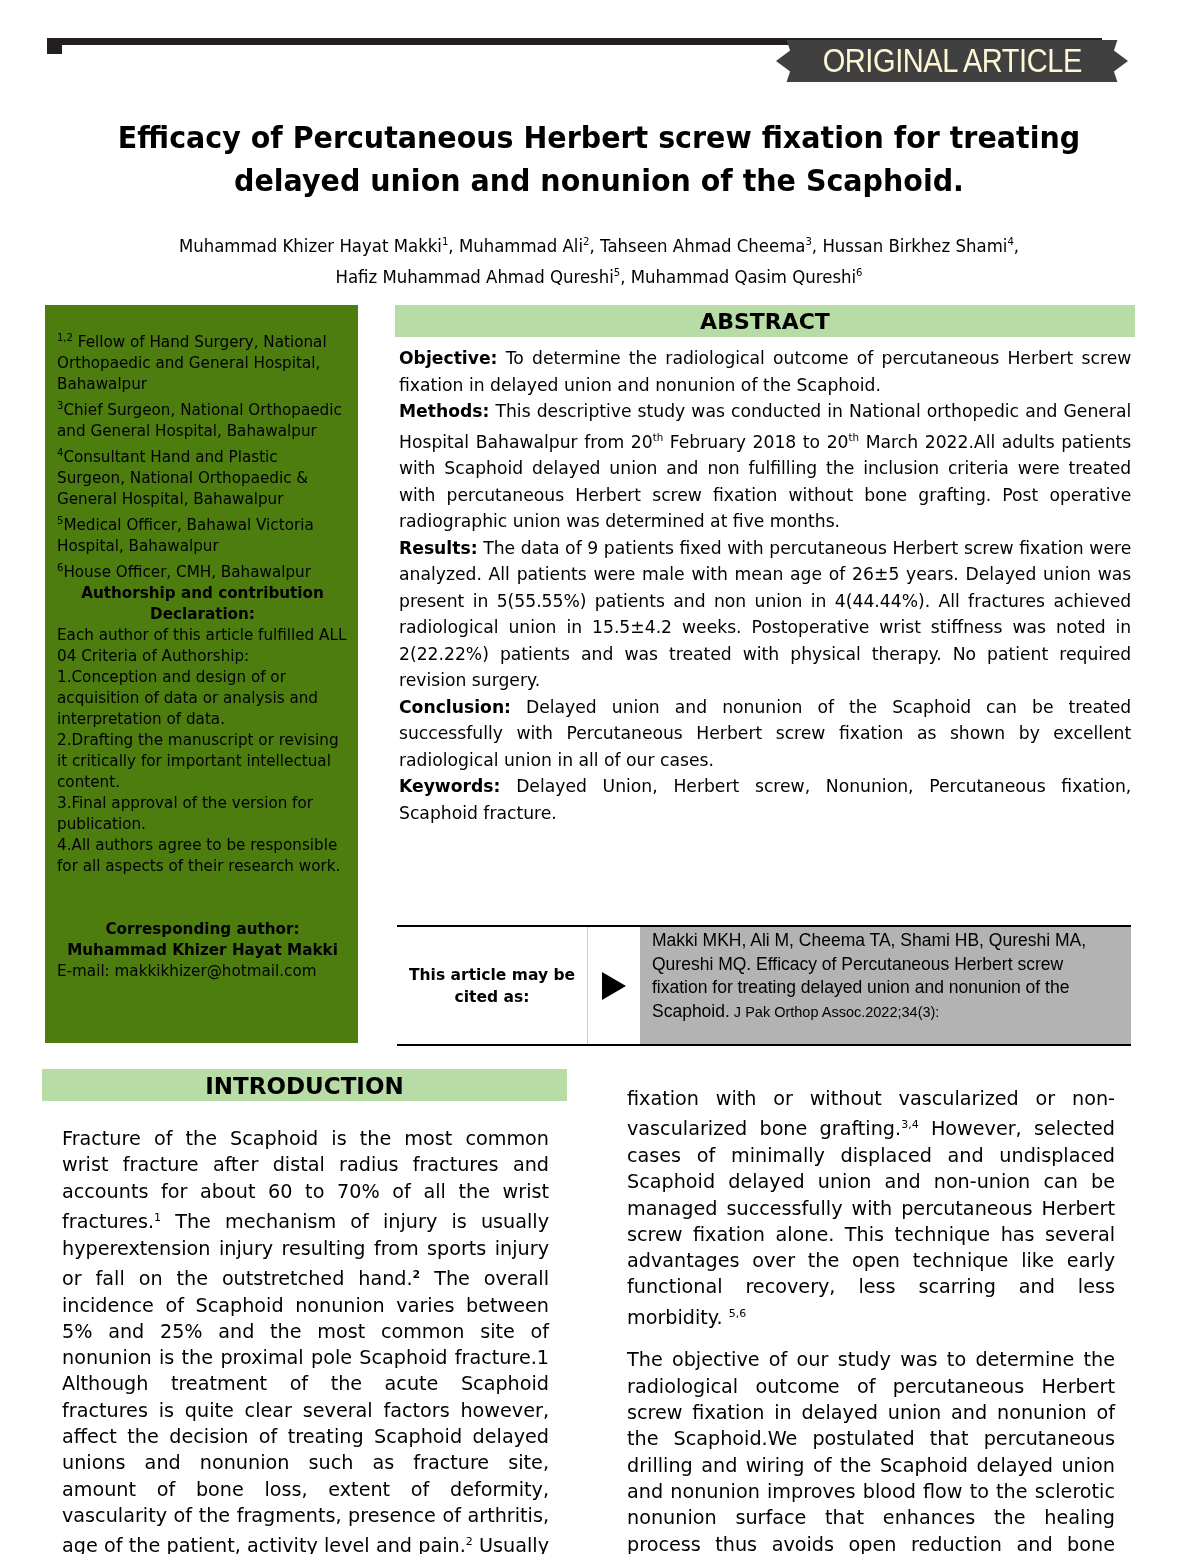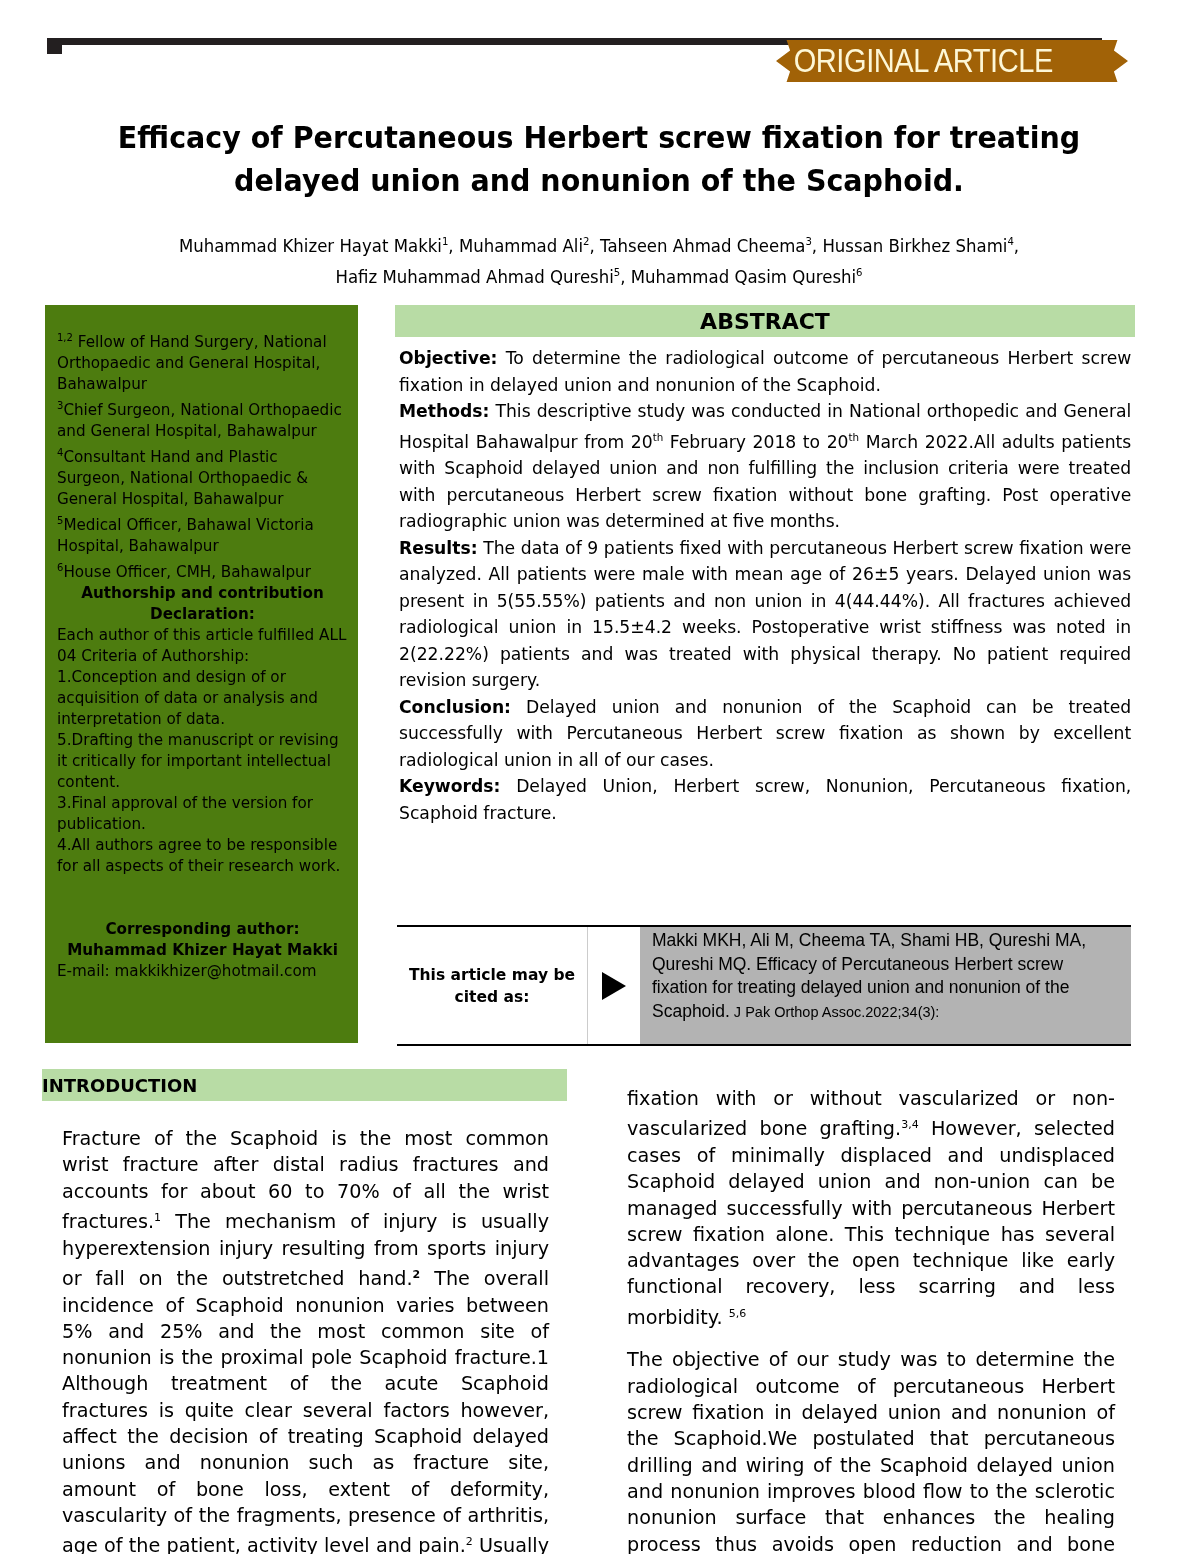--- a/index.html
+++ b/index.html
@@ -4,23 +4,23 @@
 <style>
   html, body { margin: 0; padding: 0; background: #ffffff; }
   body {
     width: 1198px; height: 1554px; position: relative; overflow: hidden;
     font-family: "DejaVu Sans", sans-serif; color: #000;
   }
   .top-rule { position: absolute; left: 47px; top: 38px; width: 1055px; height: 7px; background: #231f20; }
   .top-rule-tick { position: absolute; left: 47px; top: 38px; width: 15px; height: 16px; background: #231f20; }
   .badge {
     position: absolute; left: 776px; top: 40px; width: 352px; height: 42px;
-    background: #a16207;
+    background: #404040;
     clip-path: polygon(3% 0, 97% 0, 96% 25%, 100% 50%, 96% 75%, 97% 100%, 3% 100%, 4% 75%, 0 50%, 4% 25%);
-    display: flex; align-items: center; justify-content: flex-start;
+    display: flex; align-items: center; justify-content: center;
   }
   .badge span {
     color: #fdf7d6; font-family: "Liberation Sans Narrow", "Liberation Sans", sans-serif;
     font-size: 33px; letter-spacing: -0.5px; transform: scaleX(0.88); display: inline-block;
   }
   .title {
     position: absolute; left: 40px; top: 116px; width: 1118px; text-align: center;
     font-family: "DejaVu Sans", sans-serif; font-weight: bold; font-size: 31px; line-height: 43px;
     transform: scaleX(0.92); transform-origin: center;
   }
@@ -62,21 +62,21 @@
     width: 52px; display: flex; align-items: center; justify-content: center;
   }
   .cite-arrow .tri { width: 0; height: 0; border-top: 14px solid transparent; border-bottom: 14px solid transparent; border-left: 24px solid #000; }
   .cite-text {
     flex: 1; background: #b3b3b3; padding: 2px 26px 0 12px; font-size: 17.5px; line-height: 23.5px;
     font-family: "Liberation Sans", sans-serif;
   }
   .cite-text .jname { font-size: 14.5px; }
   .intro-head {
     position: absolute; left: 42px; top: 1069px; width: 525px; height: 32px;
-    background: #b8dca5; text-align: left; font-weight: bold; font-size: 18px; line-height: 34px;
+    background: #b8dca5; text-align: center; font-weight: bold; font-size: 23px; line-height: 34px;
   }
   .col {
     position: absolute; font-size: 19.2px; line-height: 26.3px; text-align: justify; text-align-last: left;
   }
   .col p { margin: 16px; }
   .col sup { font-size: 11px; }
   .col-left { left: 46px; top: 1110px; width: 519px; }
   .col-right { left: 611px; top: 1070px; width: 520px; }
   .col-right .p2 { margin-top: 4px; }
 </style>
@@ -109,21 +109,21 @@
 
 <div class="affil-box">
   <p><sup>1,2</sup><span> Fellow of Hand Surgery, National Orthopaedic and General Hospital, Bahawalpur</span></p>
   <p><sup>3</sup><span>Chief Surgeon, National Orthopaedic and General Hospital, Bahawalpur</span></p>
   <p><sup>4</sup><span>Consultant Hand and Plastic Surgeon, National Orthopaedic &amp; General Hospital, Bahawalpur</span></p>
   <p><sup>5</sup><span>Medical Officer, Bahawal Victoria Hospital, Bahawalpur</span></p>
   <p><sup>6</sup><span>House Officer, CMH, Bahawalpur</span></p>
   <p class="b">Authorship and contribution Declaration:</p>
   <p>Each author of this article fulfilled ALL 04 Criteria of Authorship:</p>
   <p>1.Conception and design of or acquisition of data or analysis and interpretation of data.</p>
-  <p>5.Drafting the manuscript or revising it critically for important intellectual content.</p>
+  <p>2.Drafting the manuscript or revising it critically for important intellectual content.</p>
   <p>3.Final approval of the version for publication.</p>
   <p>4.All authors agree to be responsible for all aspects of their research work.</p>
   <div class="spacer"></div>
   <p class="b">Corresponding author:</p>
   <p class="b">Muhammad Khizer Hayat Makki</p>
   <p>E-mail: makkikhizer@hotmail.com</p>
 </div>
 
 <div class="abstract-head">ABSTRACT</div>
 <div class="abstract-body">

